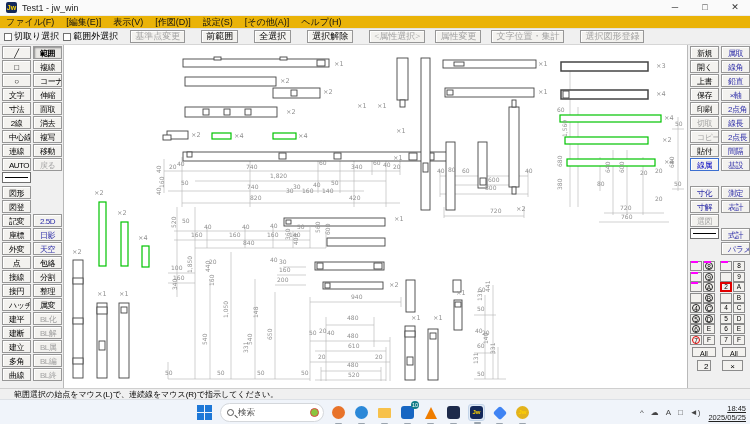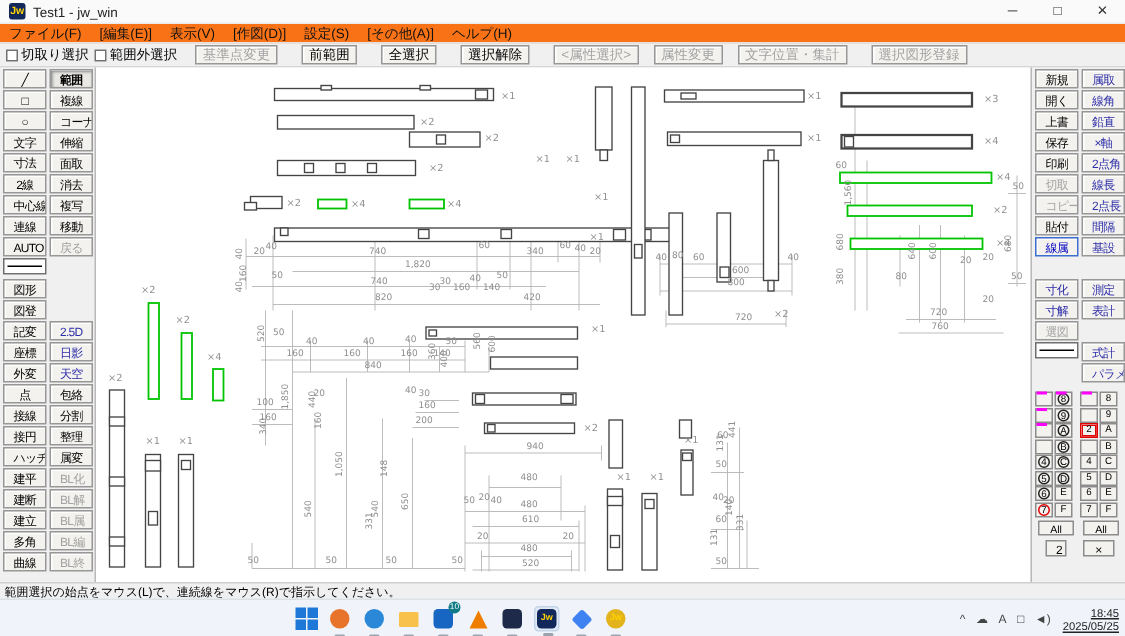--- a/index.html
+++ b/index.html
@@ -12,31 +12,31 @@
   
   .titlebar { position:absolute; left:0; top:0; width:750px; height:16px;
     background:#fafafa; display:flex; align-items:center; border-bottom:1px solid #ececec; }
   .app-ico { width:11px; height:11px; margin:0 5px 0 6px; background:#13285a; border-radius:2px;
     color:#ffd400; font-size:7px; font-weight:bold; text-align:center; line-height:11px; }
   .title-text { font-size:9px; color:#222; }
   .winbtns { margin-left:auto; display:flex; }
   .winbtn { width:30px; height:15px; text-align:center; line-height:14px; font-size:9px; color:#333; }
   
   .menubar { position:absolute; left:0; top:16px; width:750px; height:13px;
-    background:#f97316; border-bottom:1px solid #e2e2e2; display:flex; align-items:center; }
+    background:#eab308; border-bottom:1px solid #e2e2e2; display:flex; align-items:center; }
   .menu-item { padding:0 6px; font-size:9px; color:#111; }
   
   .cmdbar { position:absolute; left:0; top:29px; width:750px; height:16px;
     background:#f0f0f0; border-bottom:1px solid #d6d6d6; display:flex; align-items:center; }
   .cb-wrap { display:flex; align-items:center; margin-left:4px; }
   .cb-box { width:8px; height:8px; border:1px solid #707070; background:#fff; margin-right:2px; }
   .cb-label { font-size:9px; }
   .tbtn { height:13px; line-height:11px; padding:0 4px; margin-left:16px; font-size:9px;
     background:#f3f2ef; border:1px solid #979797; box-shadow:inset 1px 1px 0 #fff; white-space:nowrap; }
-  .tbtn.d { color:#a3a3a3; }
+  .tbtn.d { color:#a3a3a3;font-family:Liberation Serif, serif; }
   .gap12 { margin-left:12px; } .gap10 { margin-left:10px; }
   
   .sidebar { position:absolute; top:45px; bottom:36px; background:#f0f0f0; }
   .lsb { left:0; width:64px; border-right:1px solid #b9b9b9; }
   .rsb { left:687px; width:63px; border-left:1px solid #b9b9b9; }
   .sbtn { position:absolute; width:29px; height:13px; font-size:8px; line-height:11px; text-align:center;
     background:#f3f2ef; border:1px solid #979797; box-shadow:inset 1px 1px 0 #fff;
     overflow:hidden; white-space:nowrap; letter-spacing:-0.5px; }
   .sbtn.d { color:#a3a3a3; }
   .sbtn.act { box-shadow:inset 1px 1px 2px #8a8a8a; background:#e9e8e5; font-weight:bold; }
@@ -55,21 +55,21 @@
   .lcell .mg { position:absolute; left:0px; top:-1px; width:7px; height:2px; background:#ff00ff; }
   .lall { position:absolute; width:24px; height:10px; font-size:7px; text-align:center; line-height:9px;
     background:#f3f2ef; border:1px solid #8c8c8c; }
   .lxtra { position:absolute; height:11px; font-size:8px; text-align:center; line-height:10px;
     background:#f3f2ef; border:1px solid #8c8c8c; }
   
   .canvas { position:absolute; left:64px; top:45px; width:623px; height:343px; background:#fff; }
   
   .statusbar { position:absolute; left:0; top:388px; width:750px; height:11px; background:#f0f0f0;
     border-top:1px solid #cfcfcf; display:flex; align-items:center; font-size:8px; }
-  .status-msg { margin-left:3px; width:585px; overflow:hidden; white-space:nowrap; }
+  .status-msg { margin-left:14px; width:585px; overflow:hidden; white-space:nowrap; }
   .stbtn { height:10px; line-height:9px; padding:0 4px; font-size:8px; background:#f3f2ef;
     border:1px solid #a7a7a7; margin-left:2px; white-space:nowrap; }
   
   .taskbar { position:absolute; left:0; top:399px; width:750px; height:25px;
     background:#f0f4fa; border-top:1px solid #dde1e6; display:flex; align-items:center; }
   .tb-center { position:absolute; left:197px; top:0; height:25px; display:flex; align-items:center; }
   .start { width:15px; height:15px; display:grid; grid-template-columns:7px 7px; grid-gap:1px; }
   .start span { width:7px; height:7px; background:#1e78d7; }
   .searchpill { width:104px; height:19px; background:#fff; border:1px solid #d4d7db; border-radius:10px;
     display:flex; align-items:center; margin-left:8px; padding:0 4px; }
@@ -550,20 +550,25 @@
 </div>
 
 <div class="taskbar">
   <div class="tb-center">
     <div class="start">
         <span></span>
         <span></span>
         <span></span>
         <span></span>
       </div>
+    <div class="searchpill">
+      <span class="mag"></span>
+      <span class="search-text">検索</span>
+      <span class="ball"></span>
+    </div>
     <div id="taskicons" style="display:flex;">
         <div class="ticon">
           <span style="width: 13px; height: 13px; border-radius: 50%; background: rgb(232, 115, 42);"></span>
           <span class="und"></span>
         </div>
         <div class="ticon">
           <span style="width: 13px; height: 13px; border-radius: 50%; background: rgb(43, 136, 216);"></span>
           <span class="und"></span>
         </div>
         <div class="ticon">

